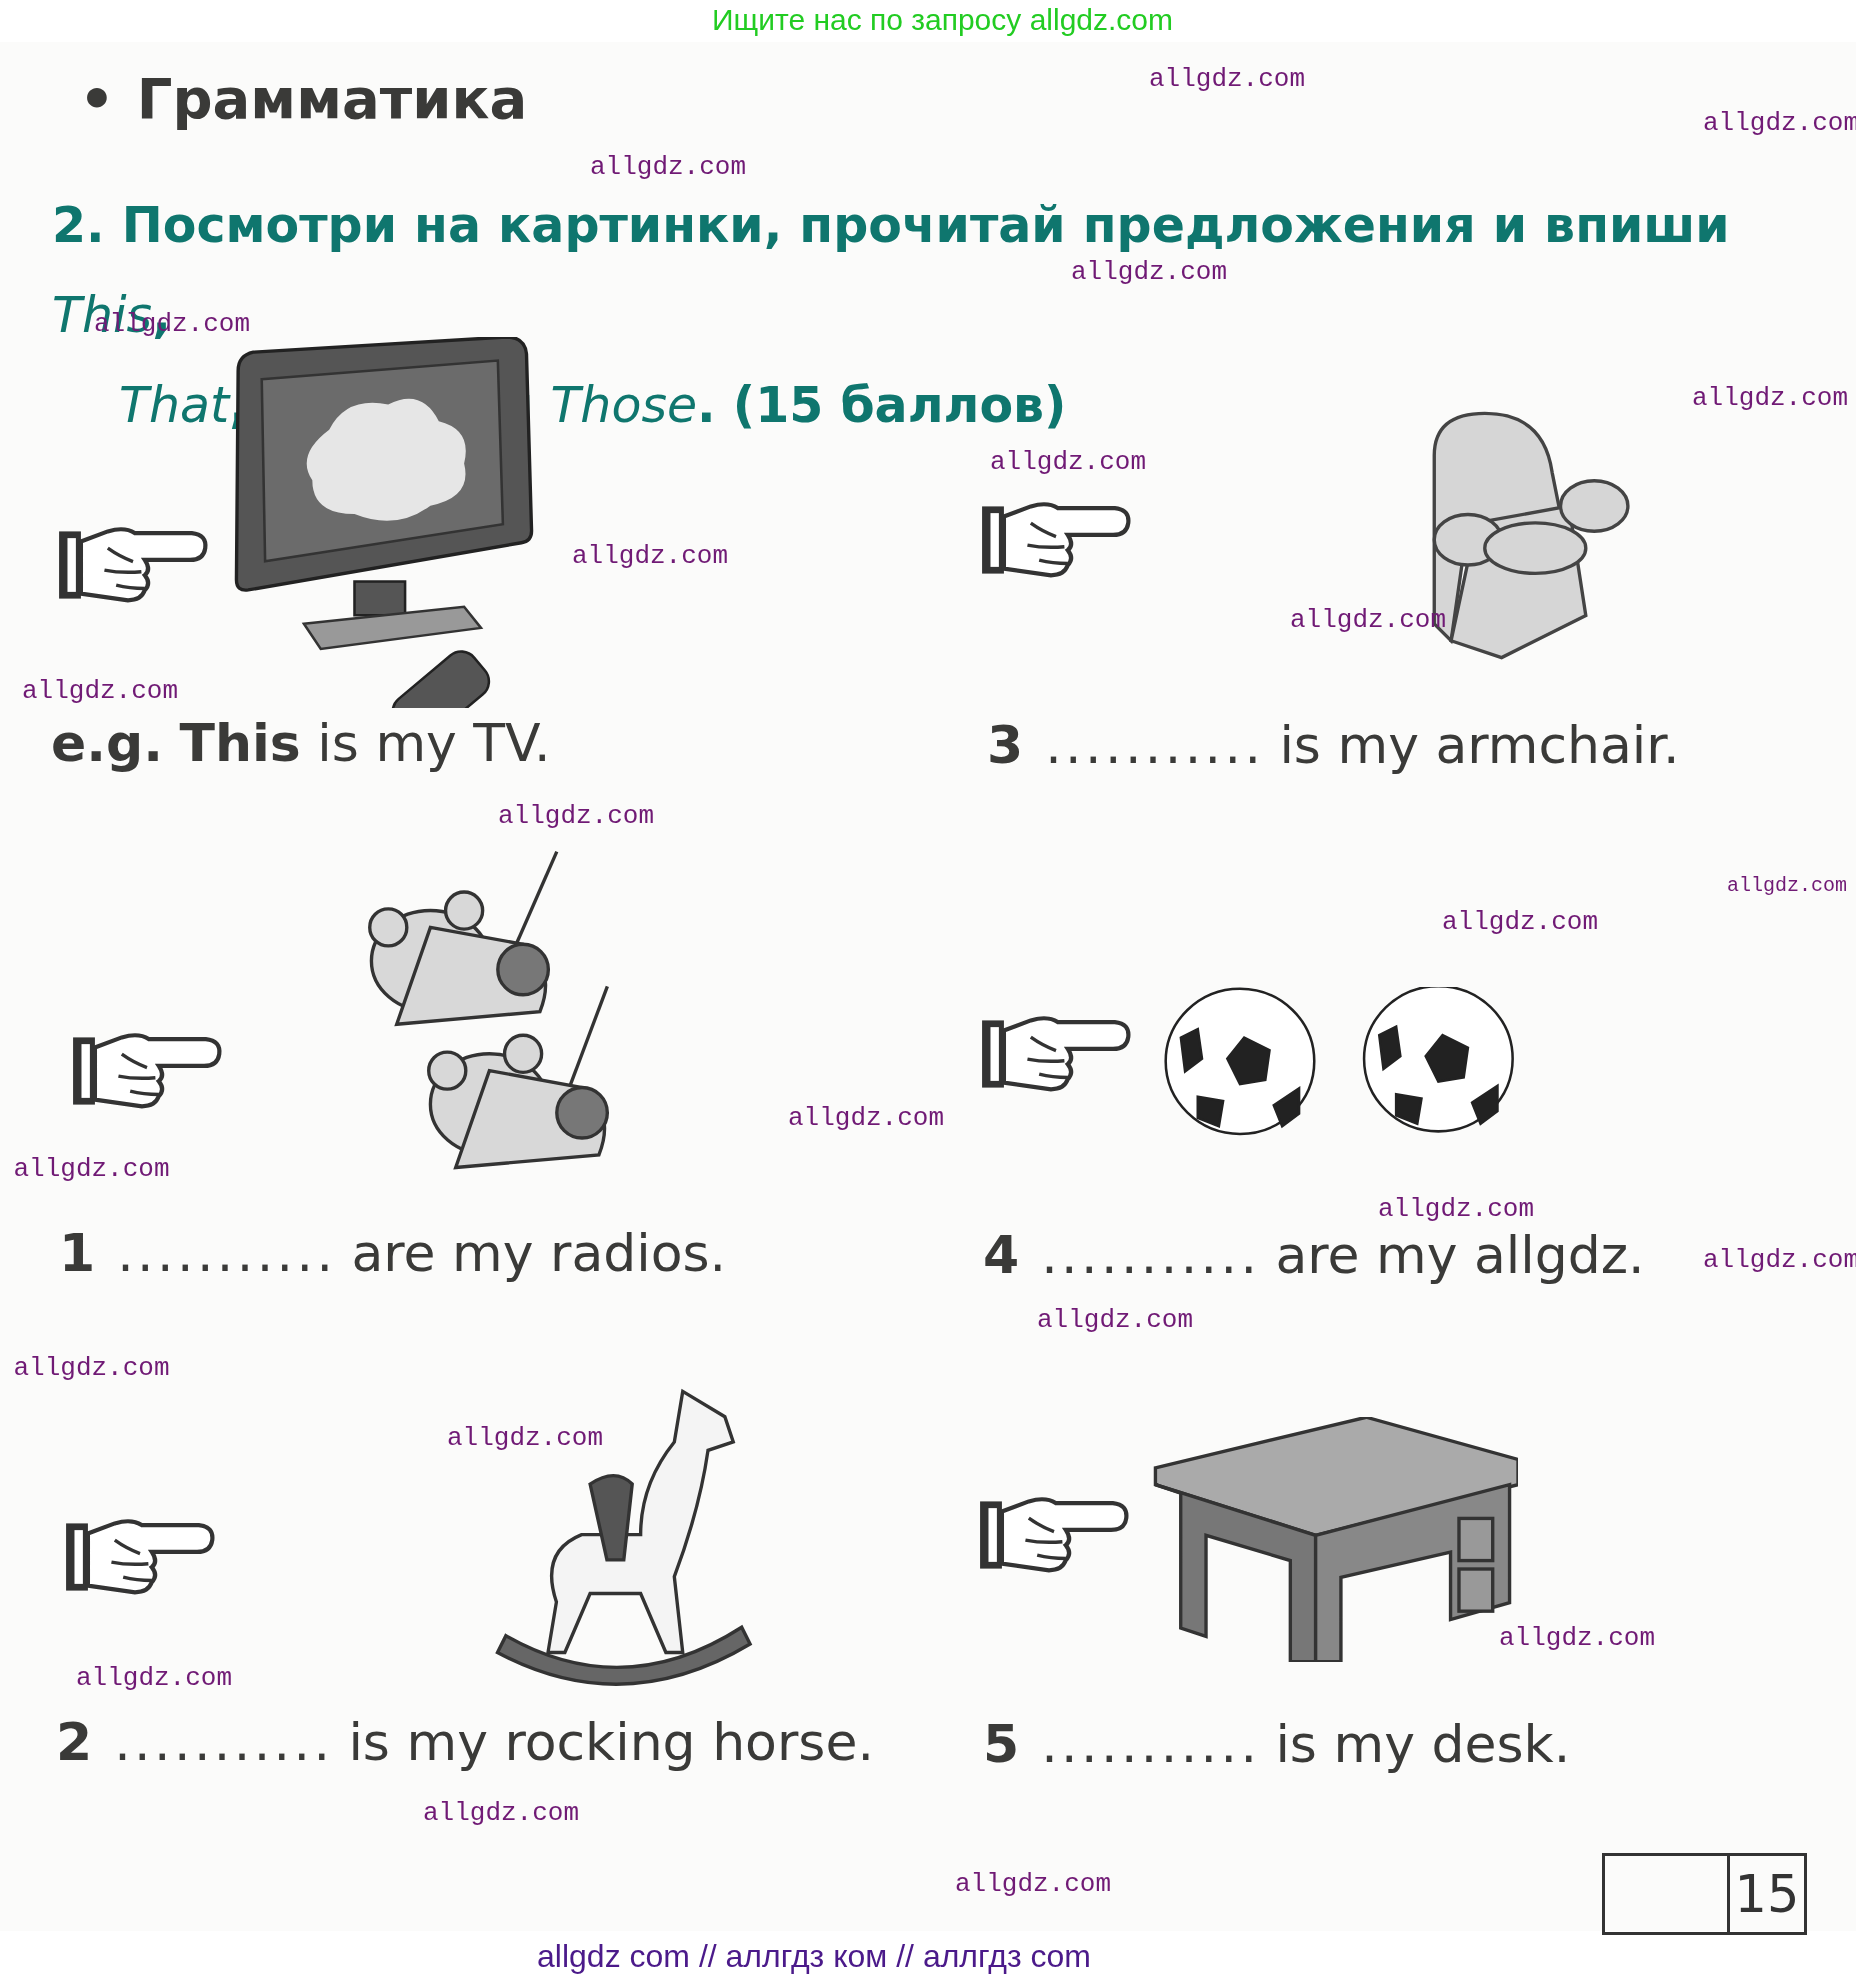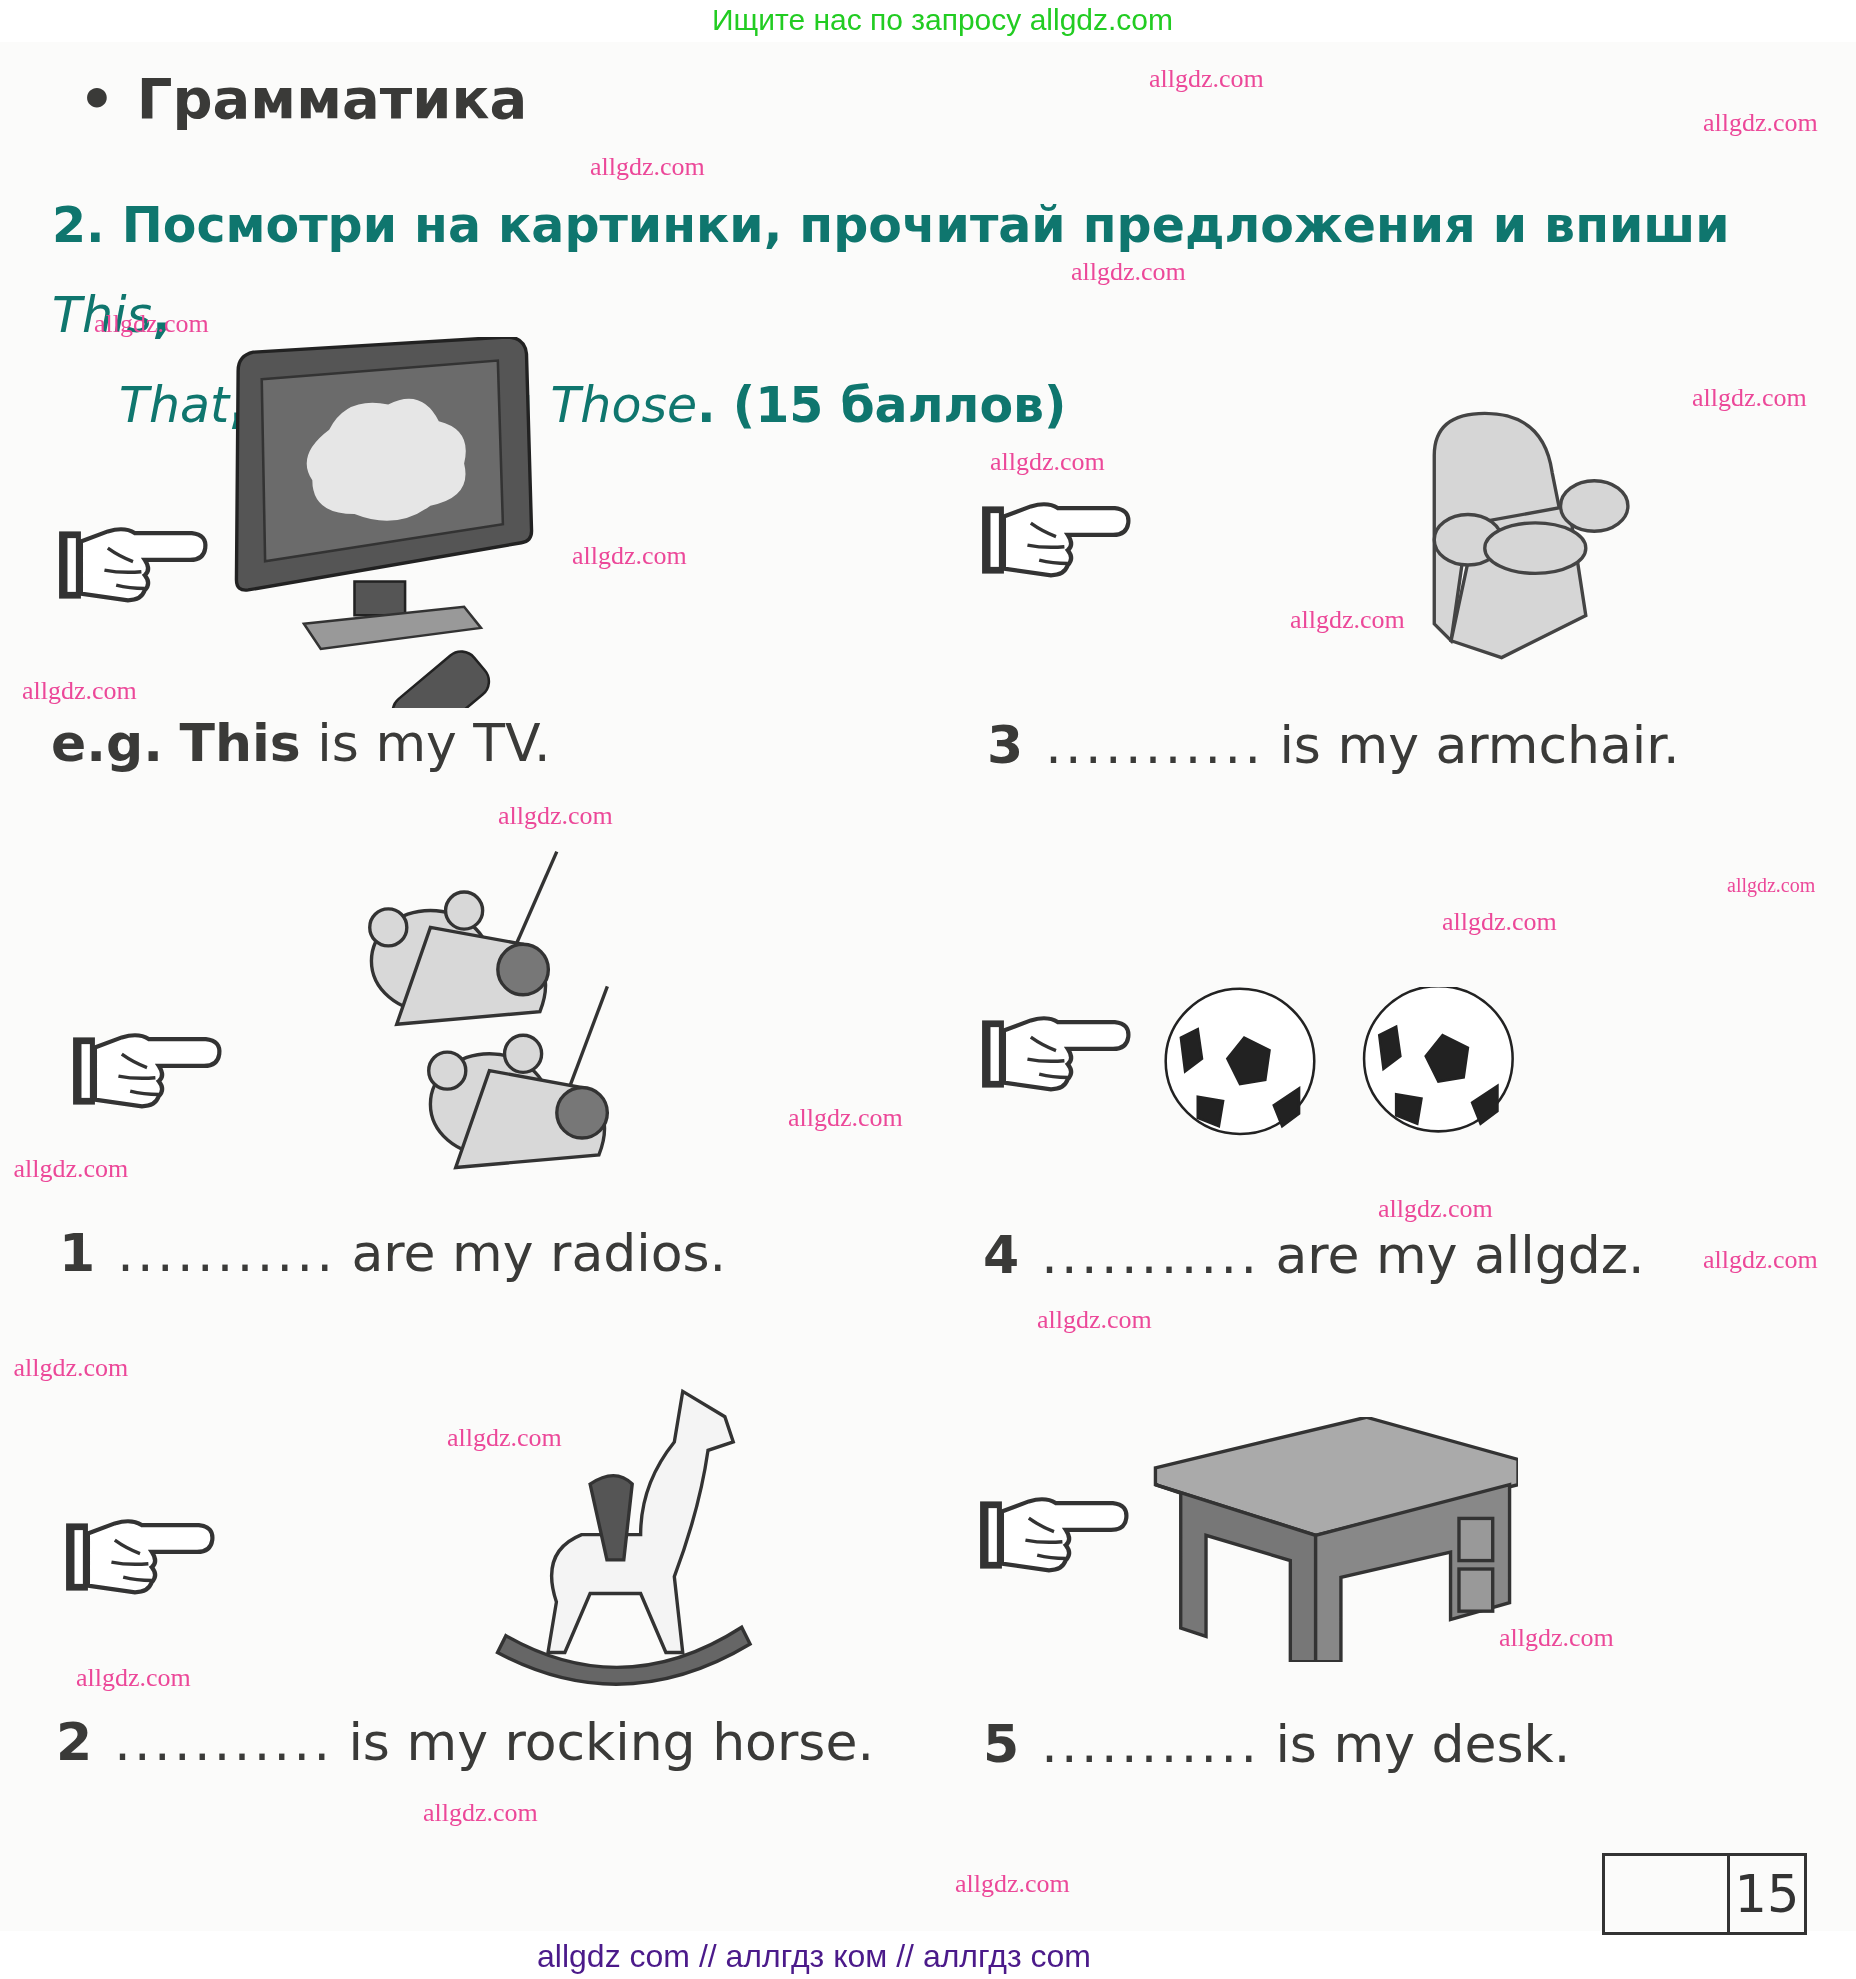--- a/index.html
+++ b/index.html
@@ -3,21 +3,21 @@
 <meta charset="utf-8">
 <style>
   html, body { margin:0; padding:0; }
   body { width:1857px; height:1979px; position:relative; background:#ffffff; overflow:hidden;
          font-family:"DejaVu Sans", sans-serif; color:#3a3a38; }
   .page { position:absolute; left:0; top:42px; width:1857px; height:1889px; background:#fbfbfa; }
   .top-banner { position:absolute; left:14px; top:0; width:1857px; text-align:center; top:3.4px;
                 font-family:"Liberation Sans", sans-serif; font-size:30px; color:#22cc22; }
   .bottom-banner { position:absolute; left:0; width:1628px; text-align:center; top:1938px;
                 font-family:"Liberation Sans", sans-serif; font-size:32px; color:#4b1a8a; }
-  .wm { position:absolute; font-family:Liberation Serif, serif; font-size:26px; color:#ec4899; white-space:nowrap; }
+  .wm { position:absolute; font-family:Liberation Mono, monospace; font-size:26px; color:#701a75; white-space:nowrap; }
   .wm.small { font-size:20px; }
   .section { position:absolute; left:66px; top:66px; font-size:56px; font-weight:bold; color:#3a3a38;margin-left:13px; }
   .section .bullet { margin-right:22px; }
   .task { position:absolute; left:52px; top:181px; font-size:49px; font-weight:bold; line-height:90px; color:#0f766e; }
   .task .indent { display:block; padding-left:67px; }
   .task i { font-weight:normal; }
   .sentence { position:absolute; font-size:52px; color:#3a3a38; white-space:nowrap; }
   .sentence .num { font-weight:bold; margin-right:22px; }
   .sentence b { font-weight:bold;margin-top:10px; }
   .dots { letter-spacing:3.4px; margin-right:15px; }

